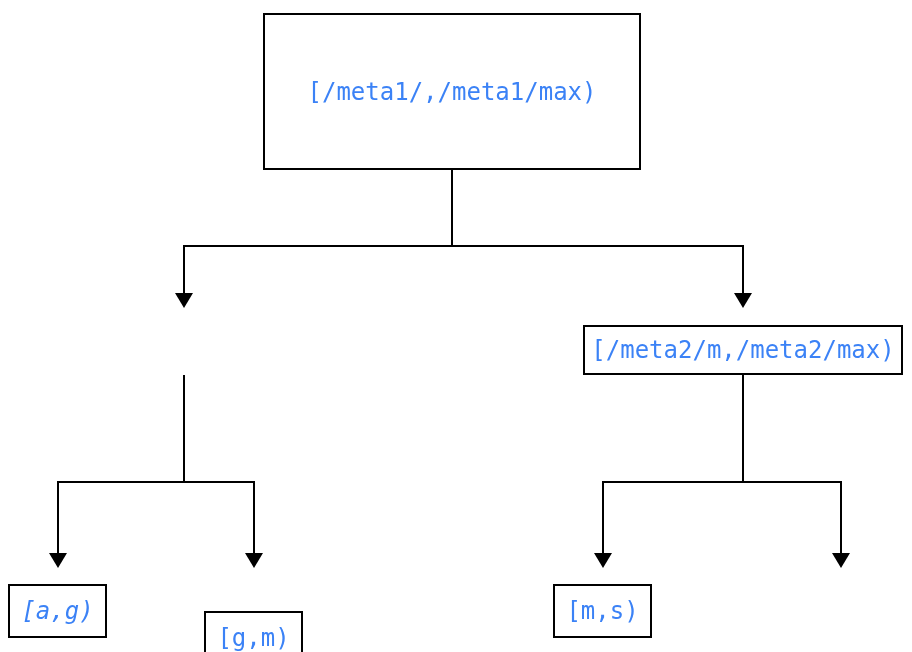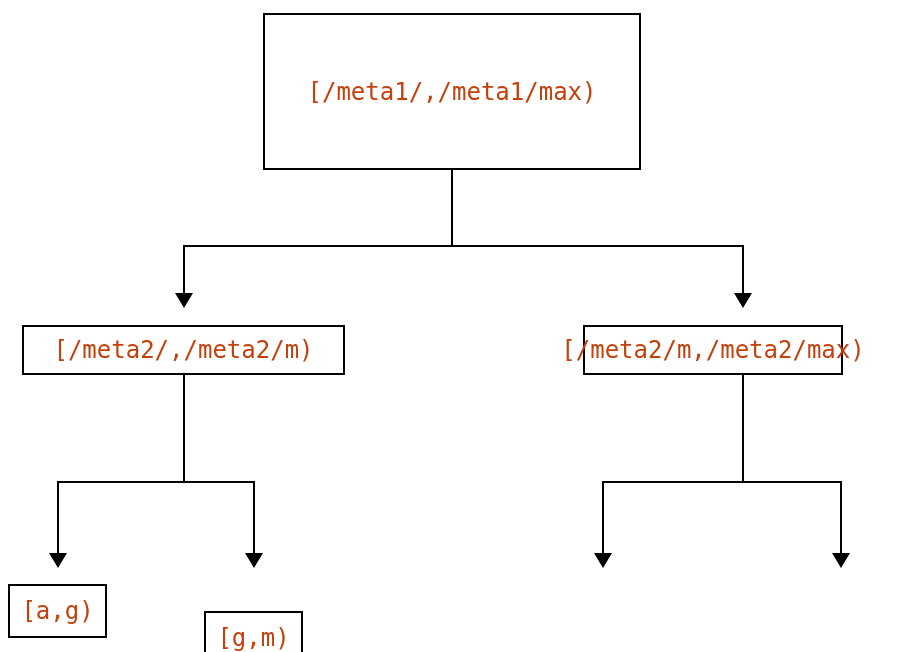--- a/index.html
+++ b/index.html
@@ -17,21 +17,21 @@
   }
   .node {
     position: absolute;
     box-sizing: border-box;
     border: 2px solid #000000;
     background: #ffffff;
     display: flex;
     align-items: center;
     justify-content: center;
     font-size: 24px;
-    color: #c2410c;
+    color: #3b82f6;
     white-space: nowrap;
   }
   .edge-v {
     position: absolute;
     width: 2px;
     background: #000000;
   }
   .edge-h {
     position: absolute;
     height: 2px;
@@ -42,22 +42,22 @@
     width: 0;
     height: 0;
     border-left: 9px solid transparent;
     border-right: 9px solid transparent;
     border-top: 15px solid #000000;
   }
 
   
   .n-root  { left: 263px; top: 13px;  width: 378px; height: 157px; }
   .n-metaL { left: 22px;  top: 325px; width: 323px; height: 50px; }
-  .n-metaR { left: 583px; top: 325px; width: 260px; height: 50px; }
-  .n-ag    { left: 8px;   top: 584px; width: 99px;  height: 54px; }
+  .n-metaR { left: 583px; top: 325px; width: 320px; height: 50px; }
+  .n-ag    { left: 8px;   top: 584px; width: 99px;  height: 54px; font-style: italic; }
   .n-gm    { left: 204px; top: 584px; width: 99px;  height: 54px; margin-top: 27px; }
   .n-ms    { left: 553px; top: 584px; width: 99px;  height: 54px; }
   .n-smax  { left: 778px; top: 584px; width: 125px; height: 54px; }
 
   
   .e1-stem  { left: 451px; top: 170px; height: 77px; }
   .e1-bar   { left: 183px; top: 245px; width: 561px; }
   .e1-dropL { left: 183px; top: 245px; height: 48px; }
   .e1-dropR { left: 742px; top: 245px; height: 48px; }
   .e1-arwL  { left: 175px; top: 293px; }
@@ -81,36 +81,36 @@
 </style>
 </head>
 <body>
 
 <div class="canvas">
 
   <div class="node n-root">
     <span>[/meta1/,/meta1/max)</span>
   </div>
 
-  <div class="node n-metaL">
-    <span>[/meta2/,/meta2/m)</span>
-  </div>
 
   <div class="node n-metaR">
     <span>[/meta2/m,/meta2/max)</span>
   </div>
 
   <div class="node n-ag">
     <span>[a,g)</span>
   </div>
 
   <div class="node n-gm">
     <span>[g,m)</span>
   </div>
 
+  <div class="node n-ms">
+    <span>[m,s)</span>
+  </div>
 
 
   <div class="edge-v e1-stem"></div>
   <div class="edge-h e1-bar"></div>
   <div class="edge-v e1-dropL"></div>
   <div class="edge-v e1-dropR"></div>
   <div class="arrowhead e1-arwL"></div>
   <div class="arrowhead e1-arwR"></div>
 
   <div class="edge-v e2L-stem"></div>

